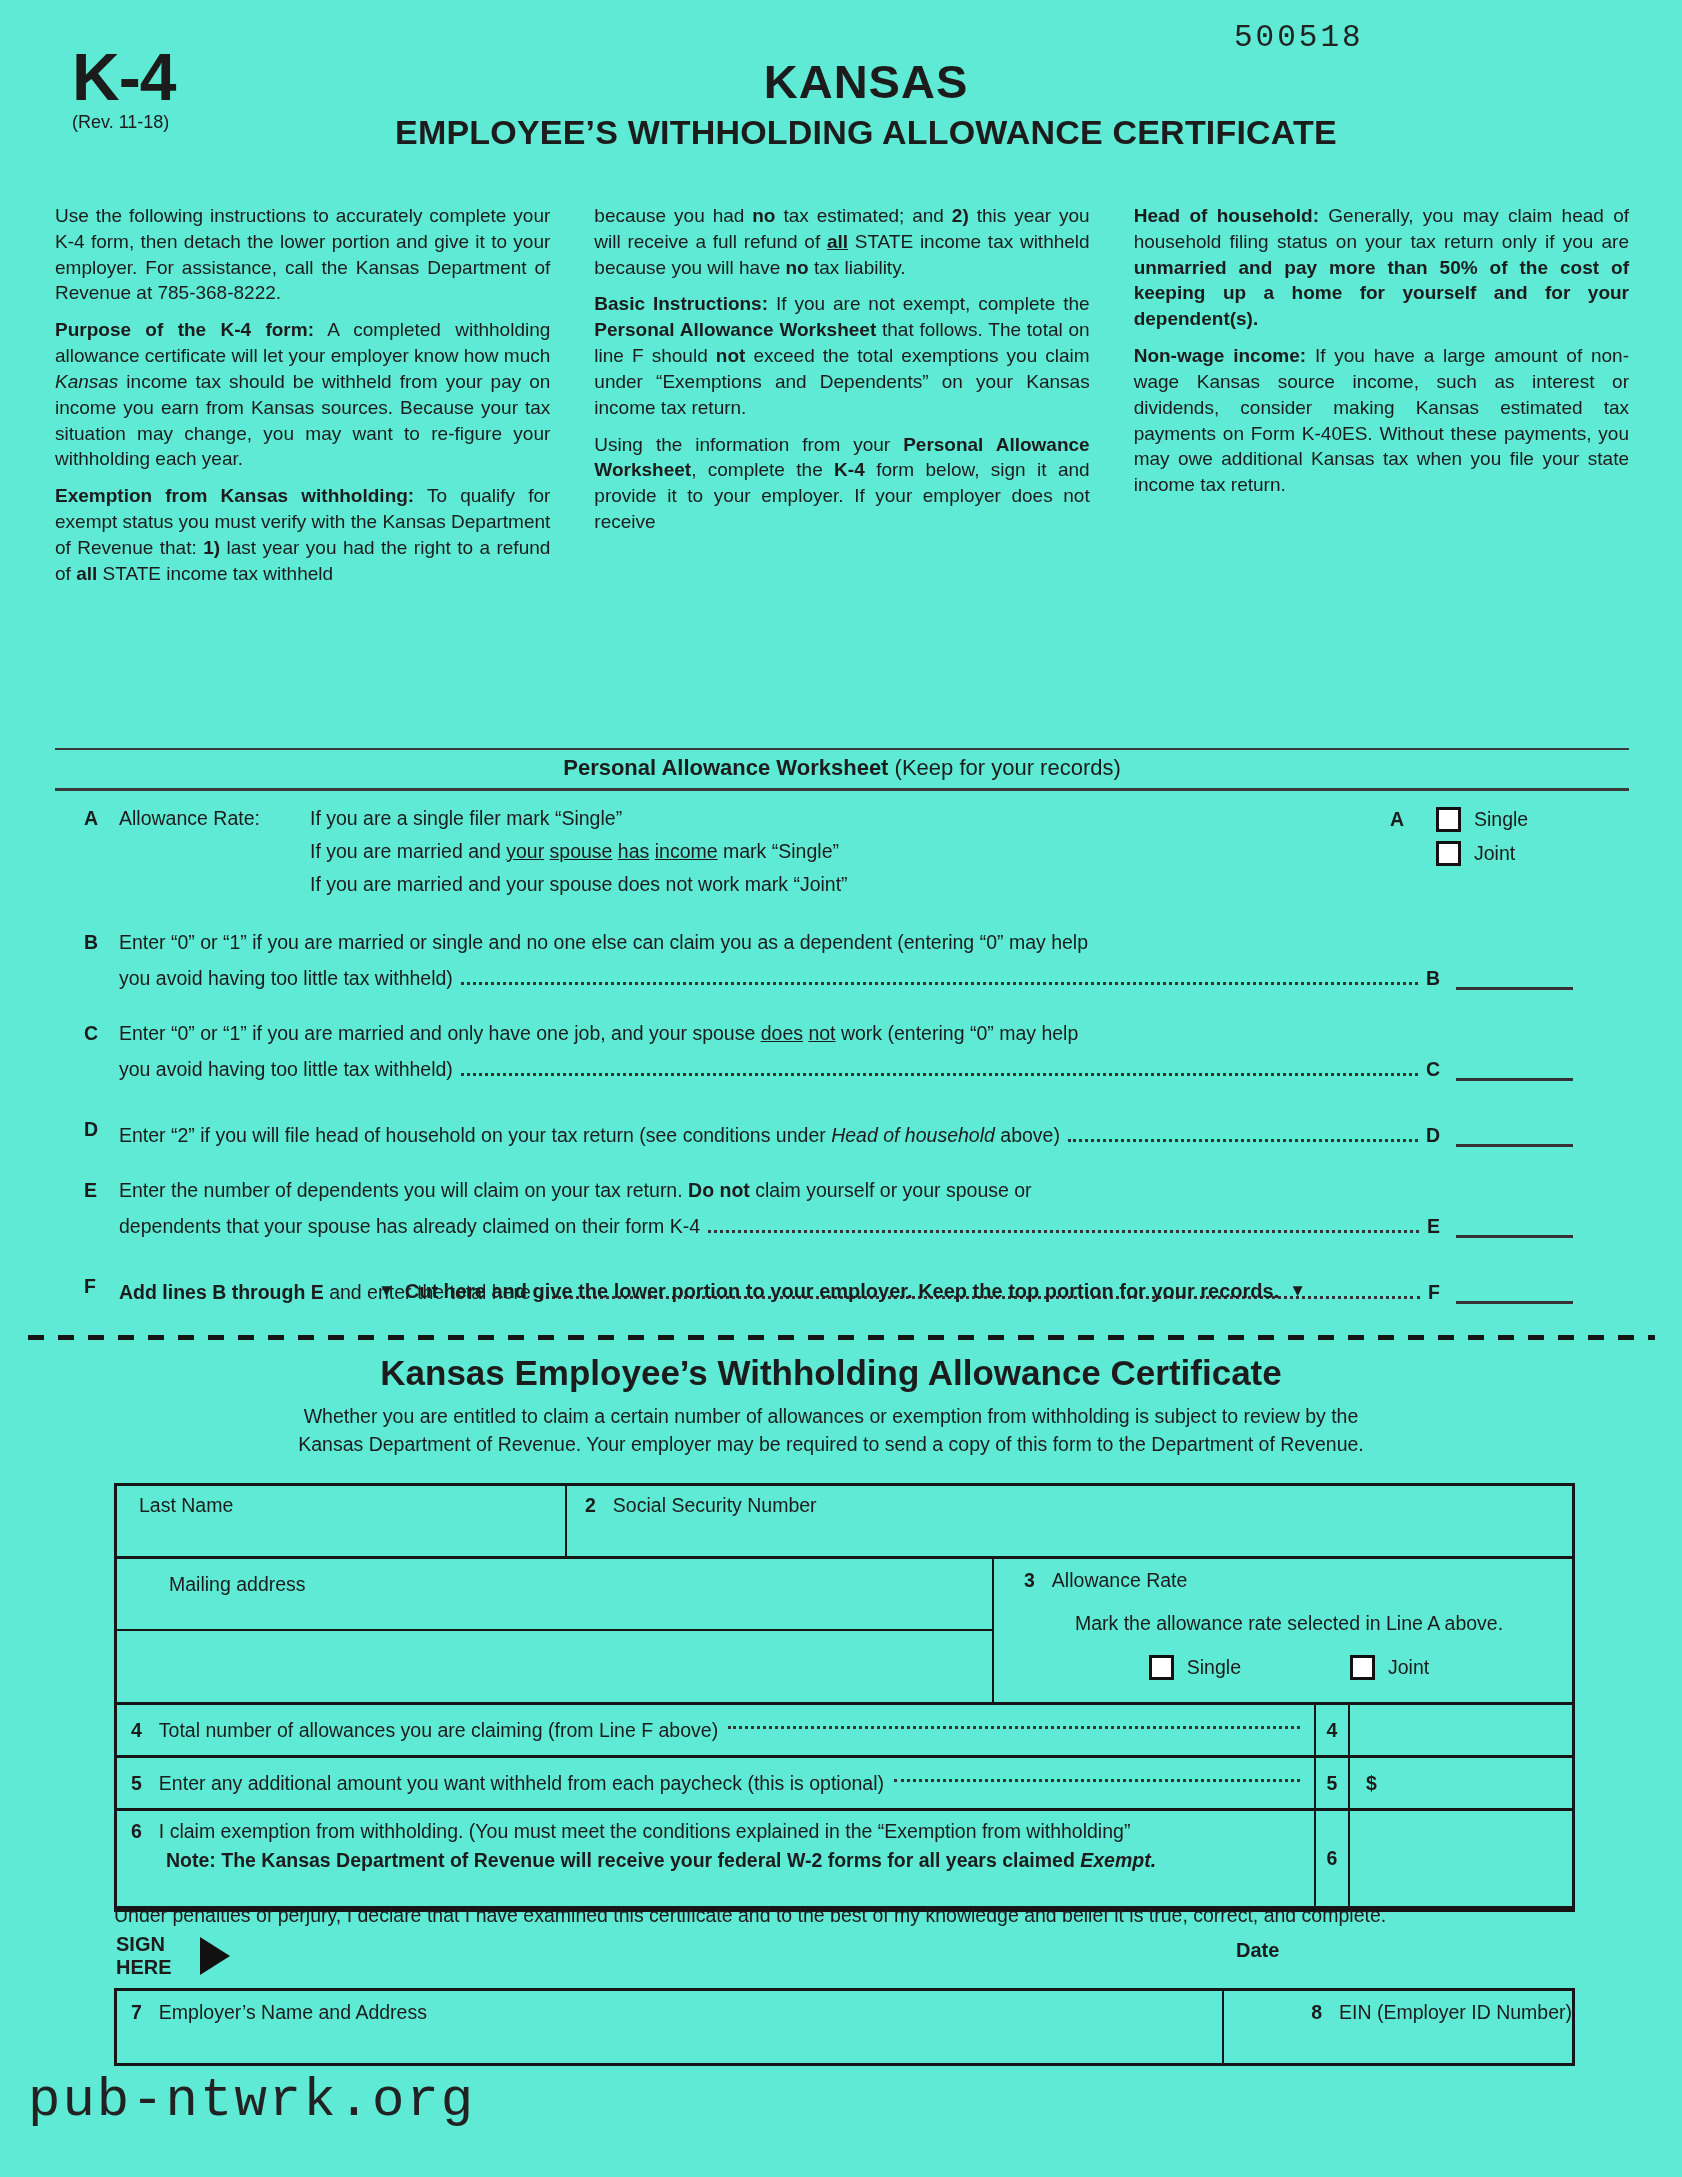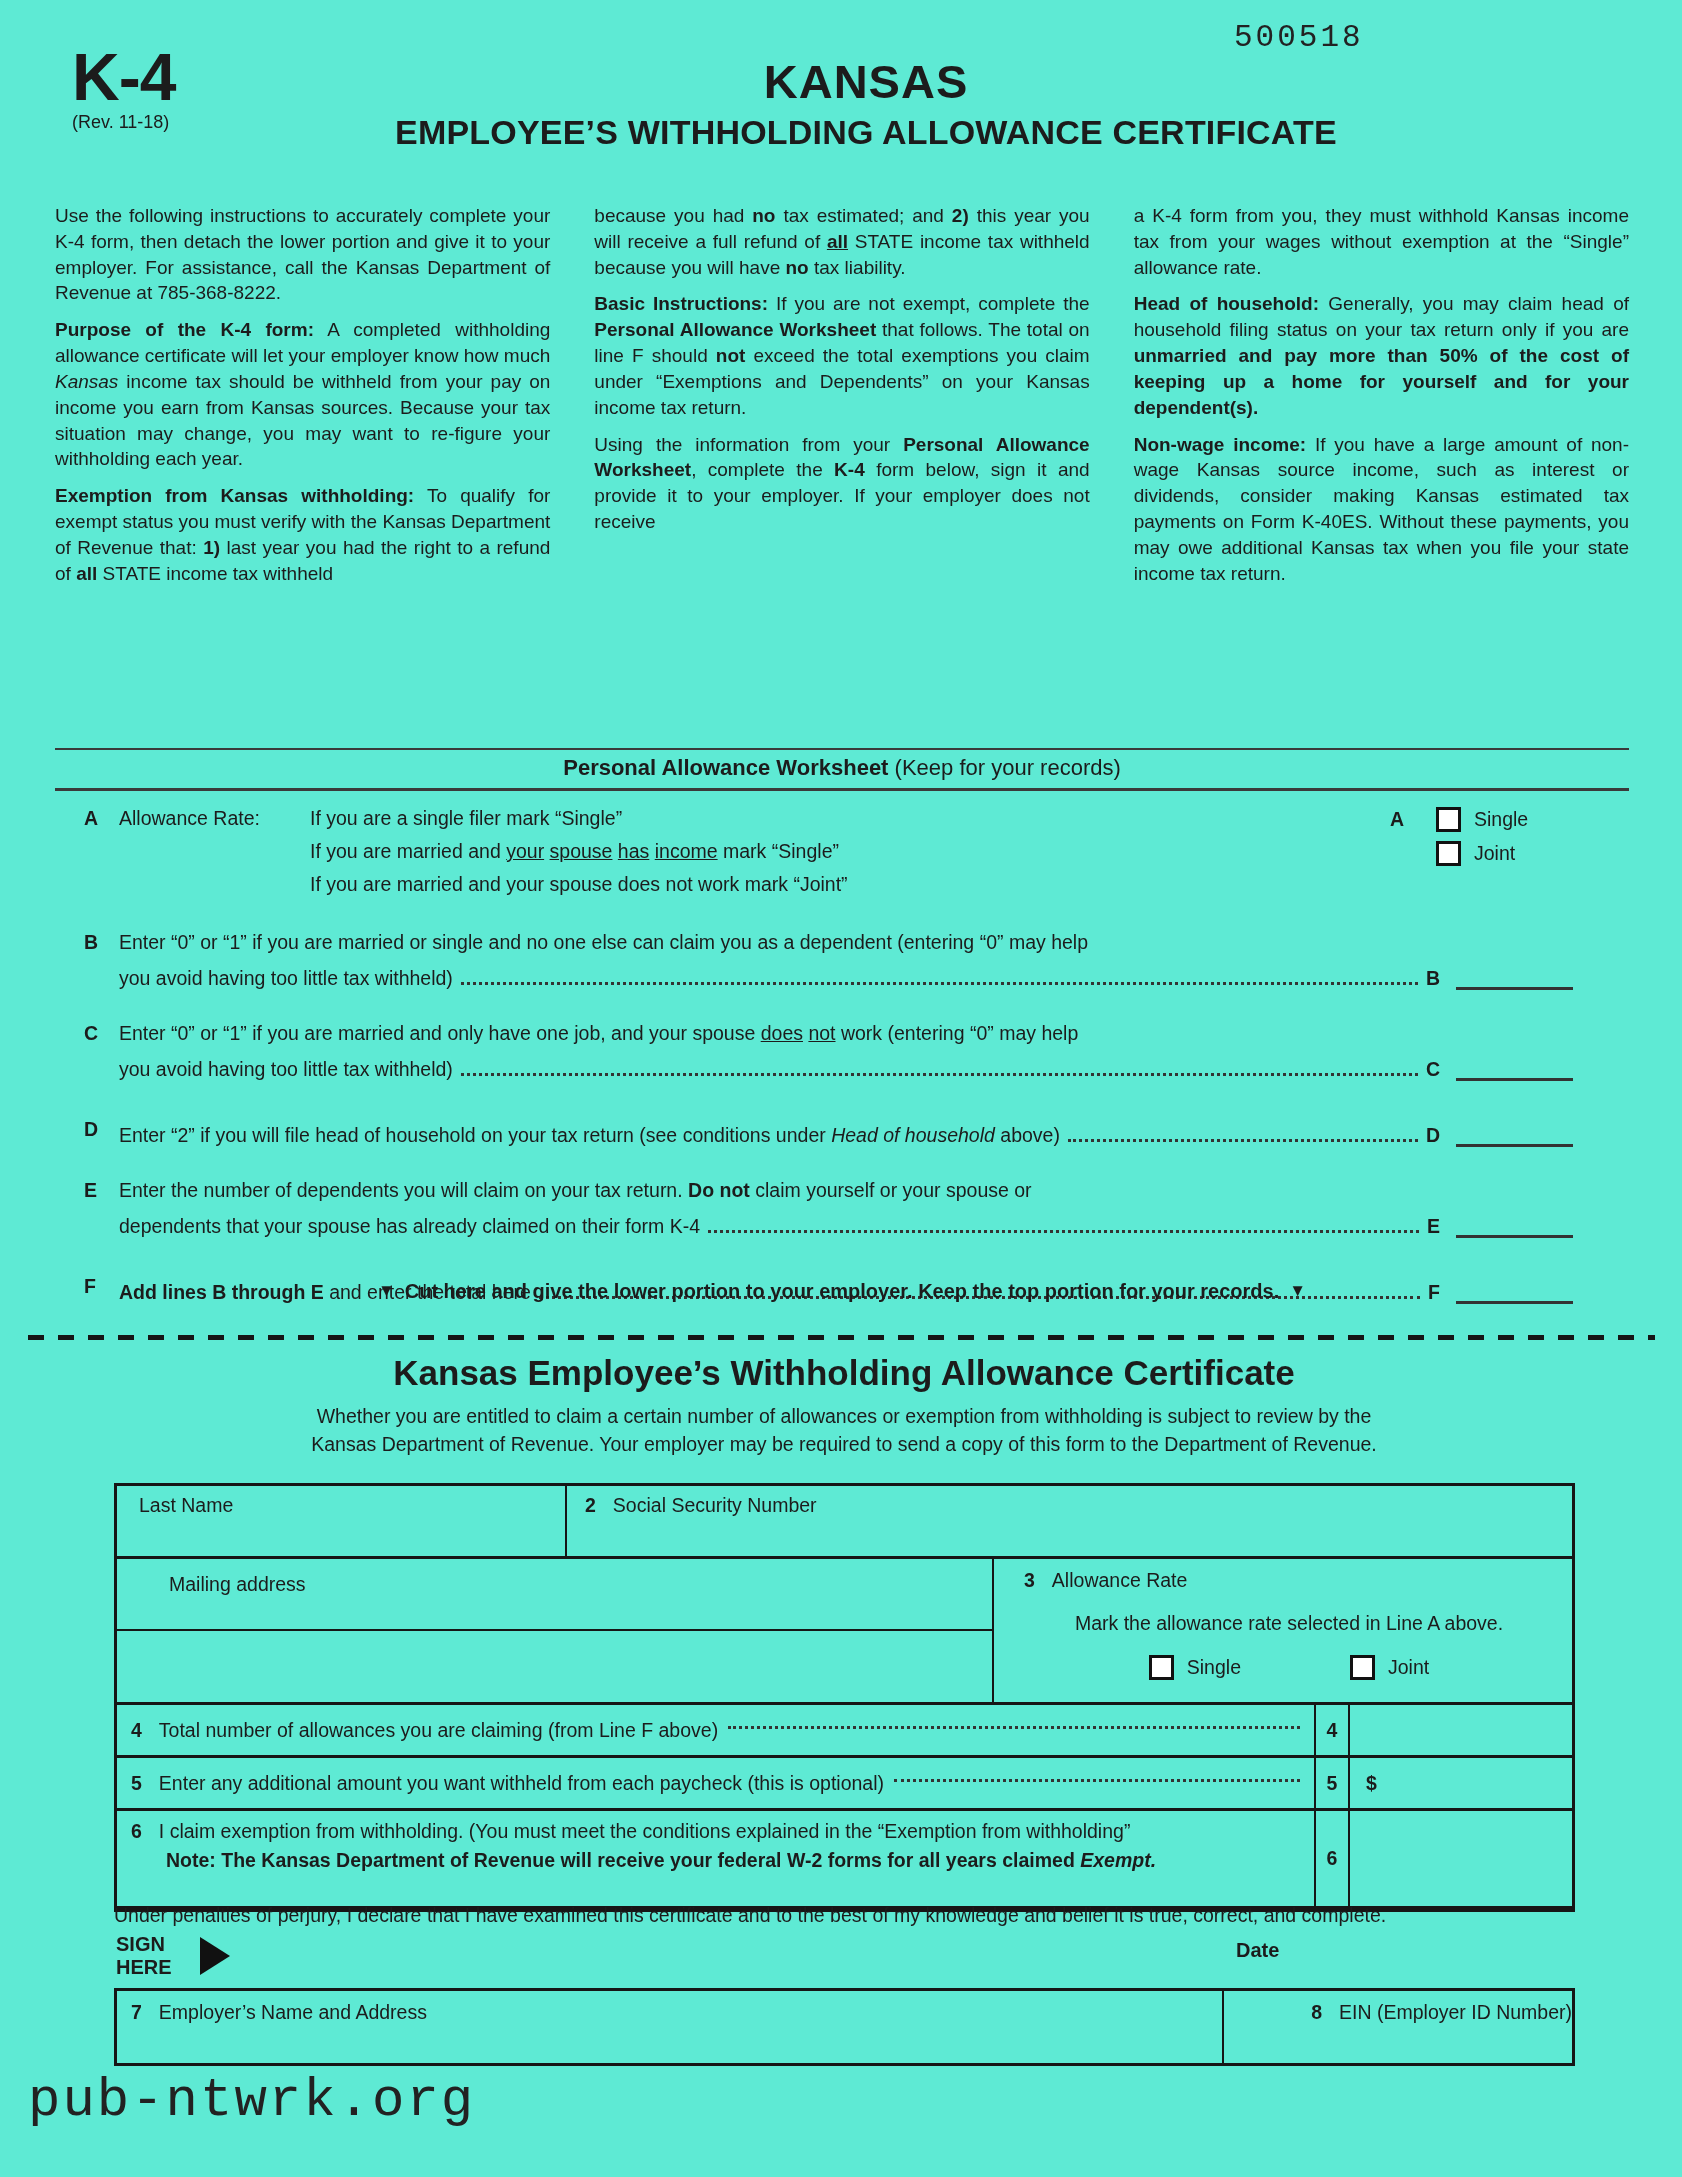--- a/index.html
+++ b/index.html
@@ -42,21 +42,21 @@
   .lead{display:flex;align-items:flex-end;padding-right:56px;}
   .leader{flex:1;border-bottom:3px dotted #333;margin:0 8px 5px 8px;min-width:24px;}
   .endltr{font-weight:700;}
   .blank{width:117px;border-bottom:3px solid #333;height:26px;margin-left:16px;}
   .mt30{margin-top:30px;}
 
   .cuttext{position:absolute;left:55px;top:1280px;width:1574px;text-align:center;font-weight:700;font-size:20px;}
   .cuttext .tri{font-size:17px;vertical-align:2px;padding:0 10px;}
   .dash{position:absolute;left:28px;top:1335px;width:1627px;height:5px;
         background:repeating-linear-gradient(90deg,#161616 0 16px,transparent 16px 30px);}
-  .certhead{position:absolute;left:57px;top:1353px;width:1574px;text-align:center;}
+  .certhead{position:absolute;left:44px;top:1353px;width:1574px;text-align:center;}
   .certhead .ctitle{font-size:35px;font-weight:700;}
   .certhead .csub{font-size:19.5px;line-height:1.45;margin-top:9px;}
 
   .tblA{position:absolute;left:114px;top:1483px;width:1461px;border:3px solid #161616;box-sizing:border-box;font-size:19.5px;}
   .trow{display:flex;}
   .r1{height:70px;border-bottom:3px solid #161616;}
   .r1 .c1{flex:0 0 665px;border-right:2px solid #161616;padding:8px 0 0 14px;box-sizing:border-box;}
   .r1 .c2{flex:0 0 450px;border-right:2px solid #161616;padding:8px 0 0 22px;box-sizing:border-box;}
   .r1 .c3{flex:1;padding:8px 0 0 18px;}
   .num{font-weight:700;display:inline-block;margin-right:17px;}
@@ -114,21 +114,20 @@
       <p><span>Use the following instructions to accurately complete your K-4 form, then detach the lower portion and give it to your employer. For assistance, call the Kansas Department of Revenue at 785-368-8222.</span></p>
       <p><span class="b">Purpose of the K-4 form:</span><span> A completed withholding allowance certificate will let your employer know how much </span><span class="i">Kansas</span><span> income tax should be withheld from your pay on income you earn from Kansas sources. Because your tax situation may change, you may want to re-figure your withholding each year.</span></p>
       <p><span class="b">Exemption from Kansas withholding:</span><span> To qualify for exempt status you must verify with the Kansas Department of Revenue that: </span><span class="b">1)</span><span> last year you had the right to a refund of </span><span class="b">all</span><span> STATE income tax withheld</span></p>
     </div>
     <div class="col">
       <p><span>because you had </span><span class="b">no</span><span> tax estimated; and </span><span class="b">2)</span><span> this year you will receive a full refund of </span><span class="b u">all</span><span> STATE income tax withheld because you will have </span><span class="b">no</span><span> tax liability.</span></p>
       <p><span class="b">Basic Instructions:</span><span> If you are not exempt, complete the </span><span class="b">Personal Allowance Worksheet</span><span> that follows. The total on line F should </span><span class="b">not</span><span> exceed the total exemptions you claim under “Exemptions and Dependents” on your Kansas income tax return.</span></p>
       <p><span>Using the information from your </span><span class="b">Personal Allowance Worksheet</span><span>, complete the </span><span class="b">K-4</span><span> form below, sign it and provide it to your employer. If your employer does not receive</span></p>
     </div>
     <div class="col">
-      <p><span>a K-4 form from you, they must withhold Kansas income tax from your wages without exemption at the “Single” allowance rate.</span></p>
       <p><span class="b">Head of household:</span><span> Generally, you may claim head of household filing status on your tax return only if you are </span><span class="b">unmarried and pay more than 50% of the cost of keeping up a home for yourself and for your dependent(s).</span></p>
       <p><span class="b">Non-wage income:</span><span> If you have a large amount of non-wage Kansas source income, such as interest or dividends, consider making Kansas estimated tax payments on Form K-40ES. Without these payments, you may owe additional Kansas tax when you file your state income tax return.</span></p>
     </div>
   </div>
 
   <div class="ws">
     <div class="rule"></div>
     <div class="ws-title">
       <span class="b">Personal Allowance Worksheet</span><span> (Keep for your records)</span>
     </div>

